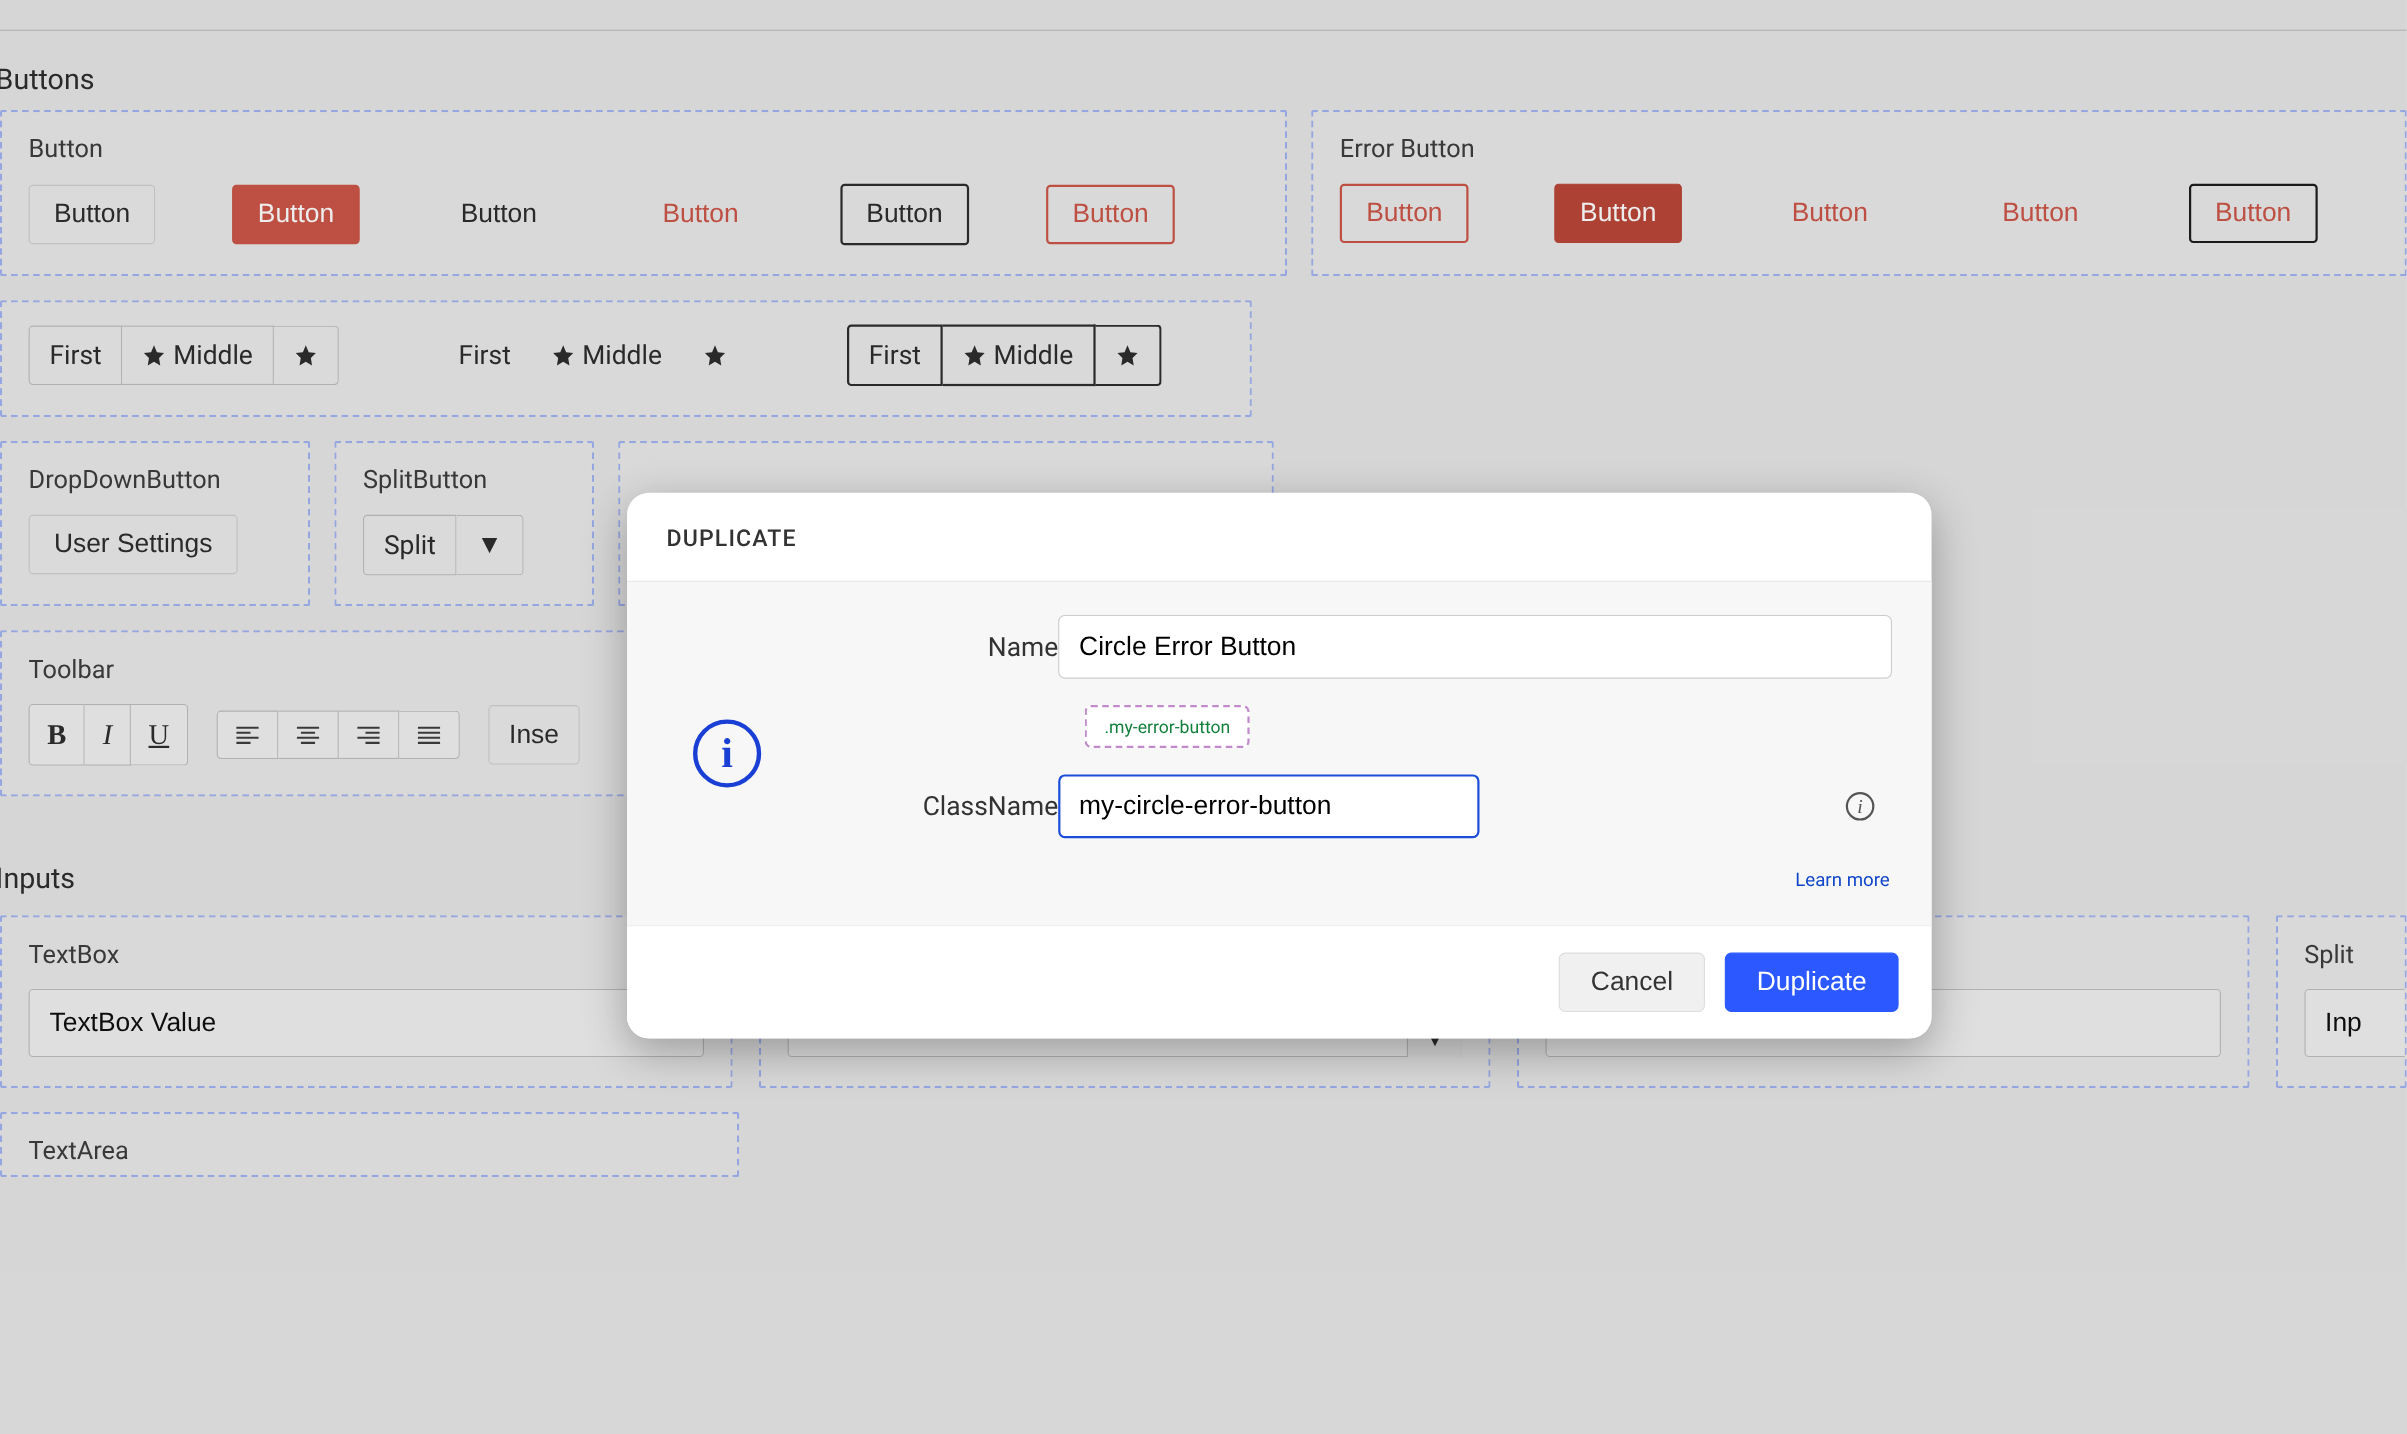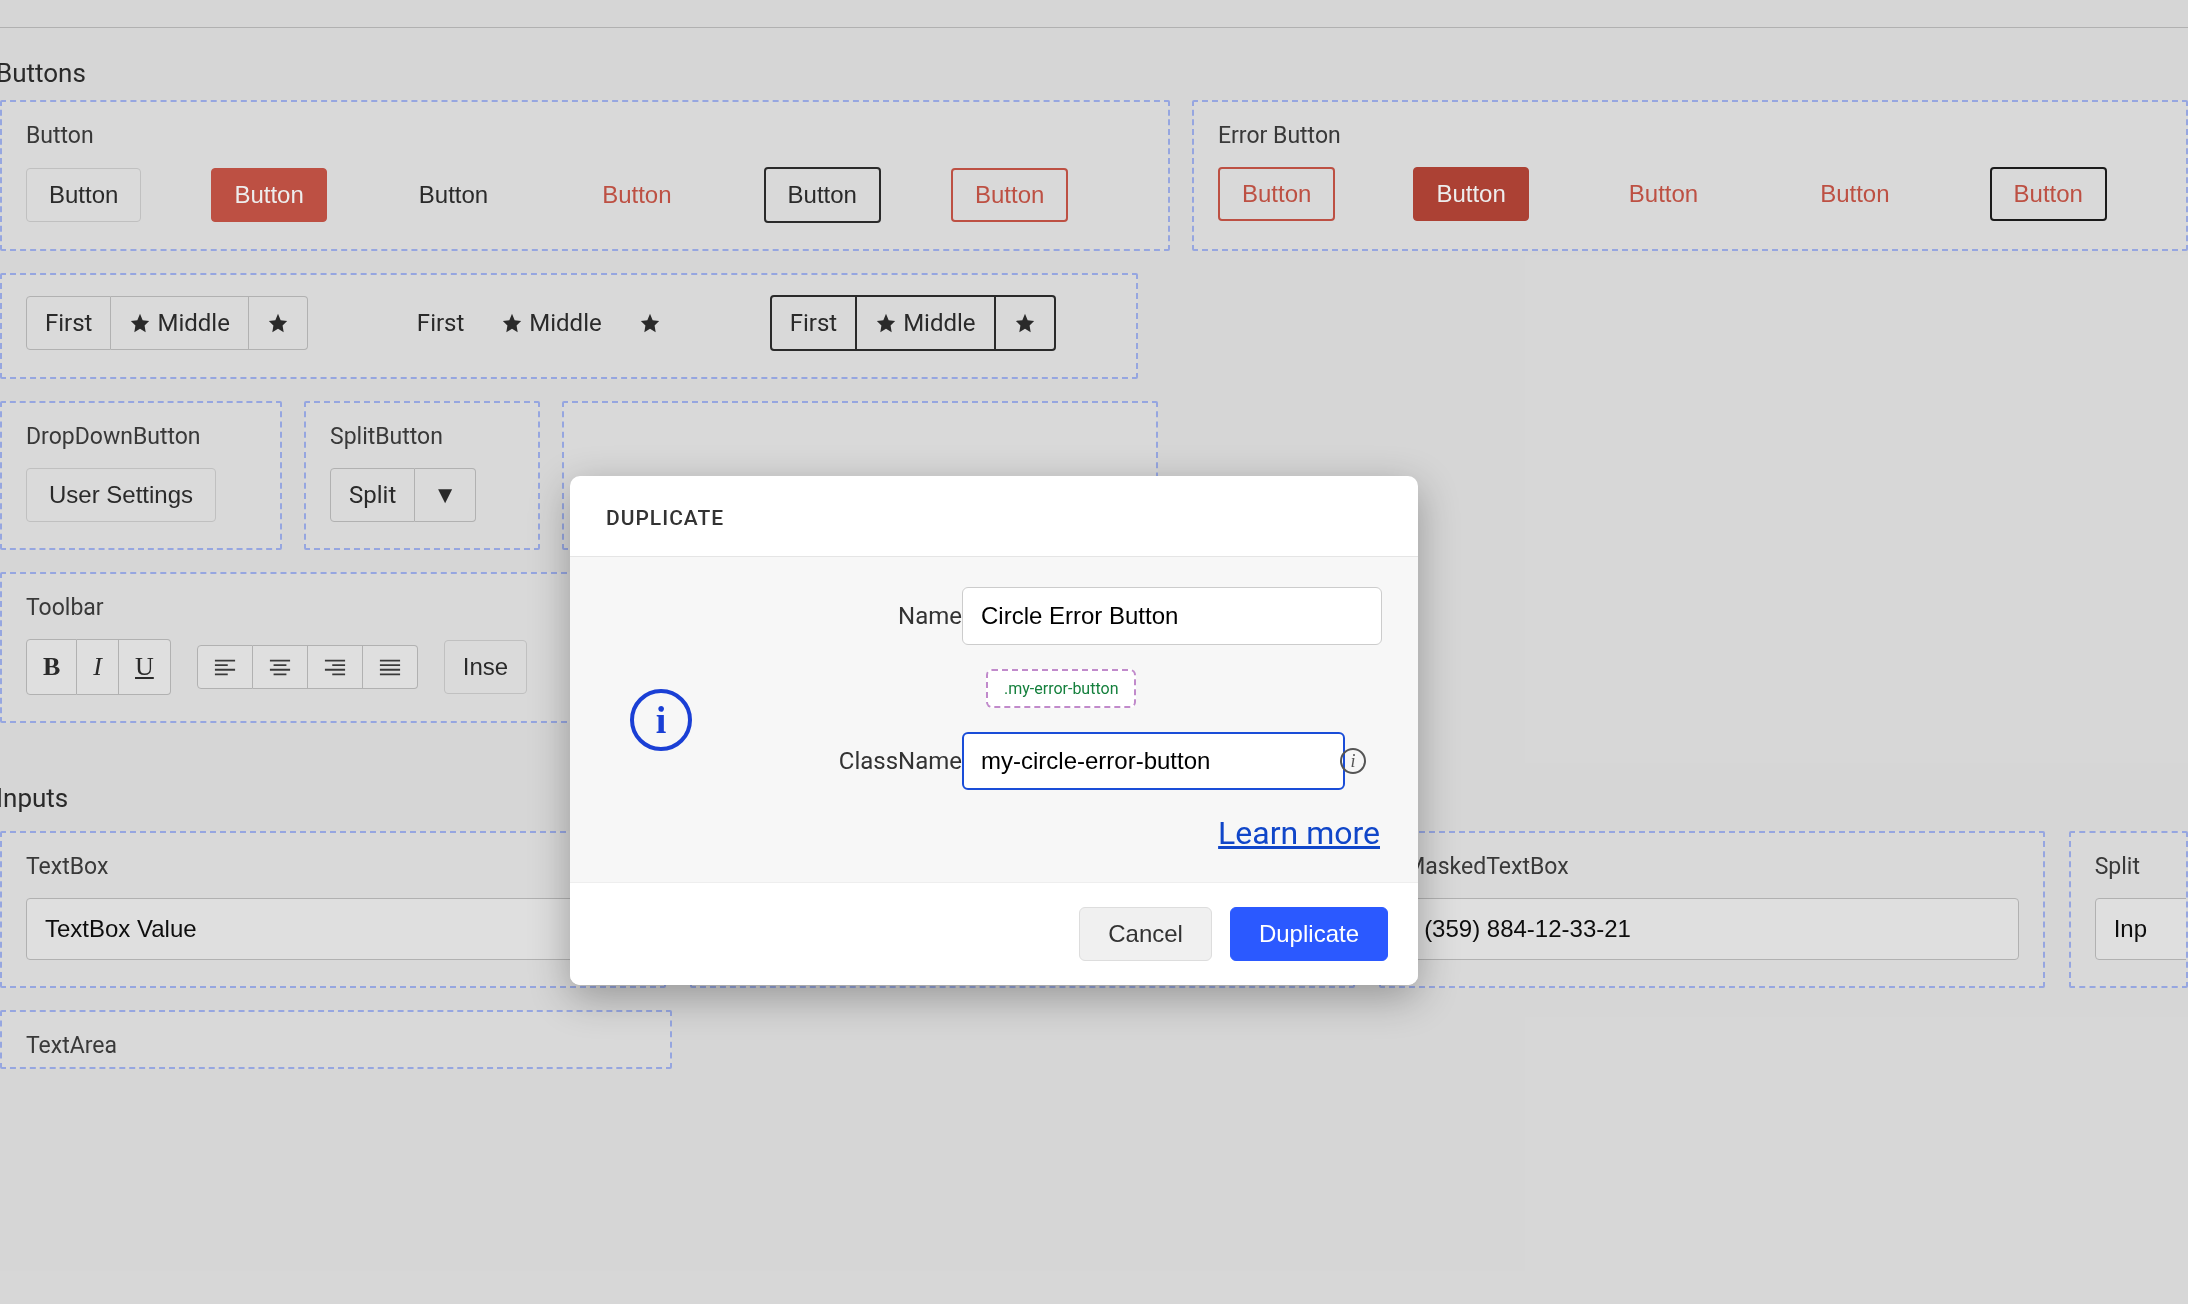--- a/index.html
+++ b/index.html
@@ -101,24 +101,24 @@
     display:flex; flex-direction:column;
     border-left:1px solid #bbb;
   }
   .spinner .sp { flex:1; display:flex; align-items:center; justify-content:center; border-top:none; background:#e6e6e6; font-size:16px;}
   .spinner .sp:first-child { border-top-right-radius:4px; }
   .spinner .sp:last-child { border-top:1px solid #bbb; border-bottom-right-radius:4px;}
 
   
   .modal {
     position:absolute;
-    left:570px; top:476px;
-    width:848px;
+    left:570px; top:448px;
+    width:1186px;
     background:#fff;
-    border-radius:10px;
+    border-radius:20px;
     box-shadow:0 12px 40px rgba(0,0,0,0.3);
     z-index:100;
     overflow:hidden;
   }
   .modal-header {
     padding:30px 36px 26px 36px;
     font-size:21px; letter-spacing:1px; color:#333; font-weight:500;
     border-bottom:1px solid #e5e5e5;
   }
   .modal-body {
@@ -140,21 +140,21 @@
     border:1px solid #ccc; border-radius:6px; background:#fff; color:#000000;
   }
   .form-input.active { border:2px solid #1a4dd8; padding:13px 17px; }
   .chip-row { margin-left:234px; }
   .chip {
     display:inline-block; padding:8px 16px;
     border:2px dashed #c18acb; border-radius:6px;
     color:#15803d; font-size:16px; background:#fff;
   }
   .learn-row { margin-left:234px; text-align:right; padding-right:2px; }
-  .learn-link { color:#1046c9; text-decoration:underline; font-size:32px; }
+  .learn-link { color:#1046c9; font-size:17px; }
   .inline-info-icon {
     position:absolute; right:16px; top:50%; transform:translateY(-50%);
     width:26px; height:26px; border:2px solid #555; border-radius:50%;
     display:flex; align-items:center; justify-content:center;
     font-family:Georgia, serif; font-size:18px; color:#555; font-style:italic;
   }
   .field-wrap { position:relative; flex:1; }
 
   .modal-footer {
     background:#fff; padding:24px 30px;

